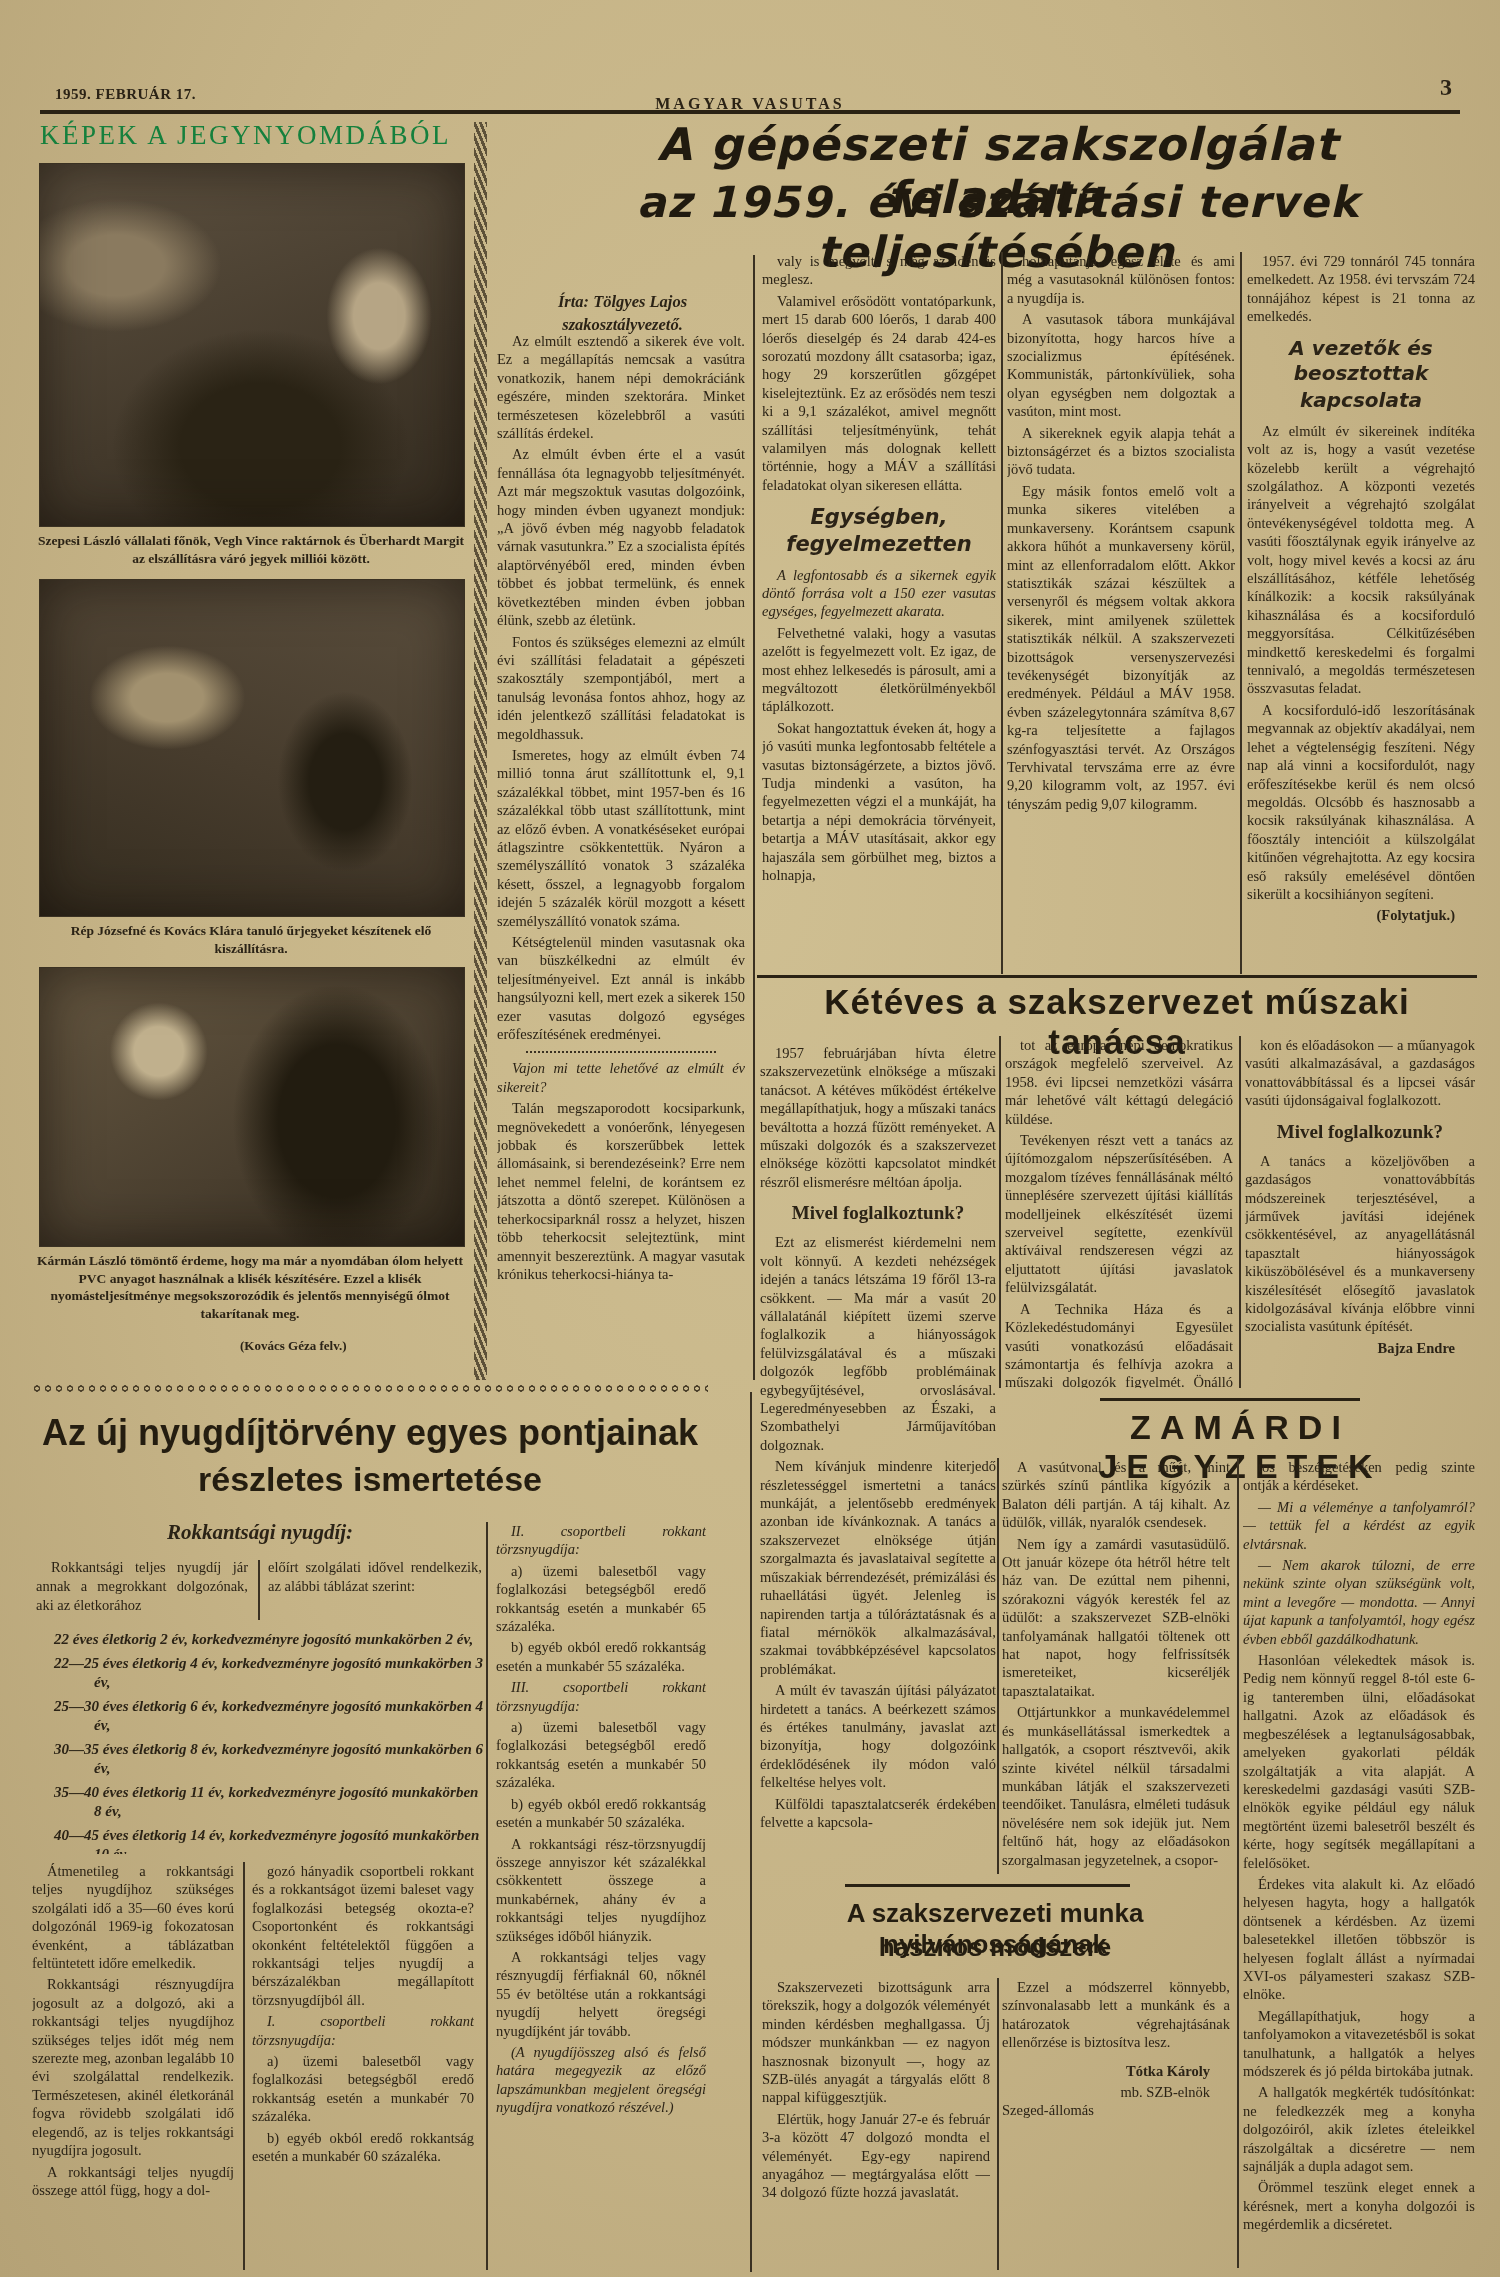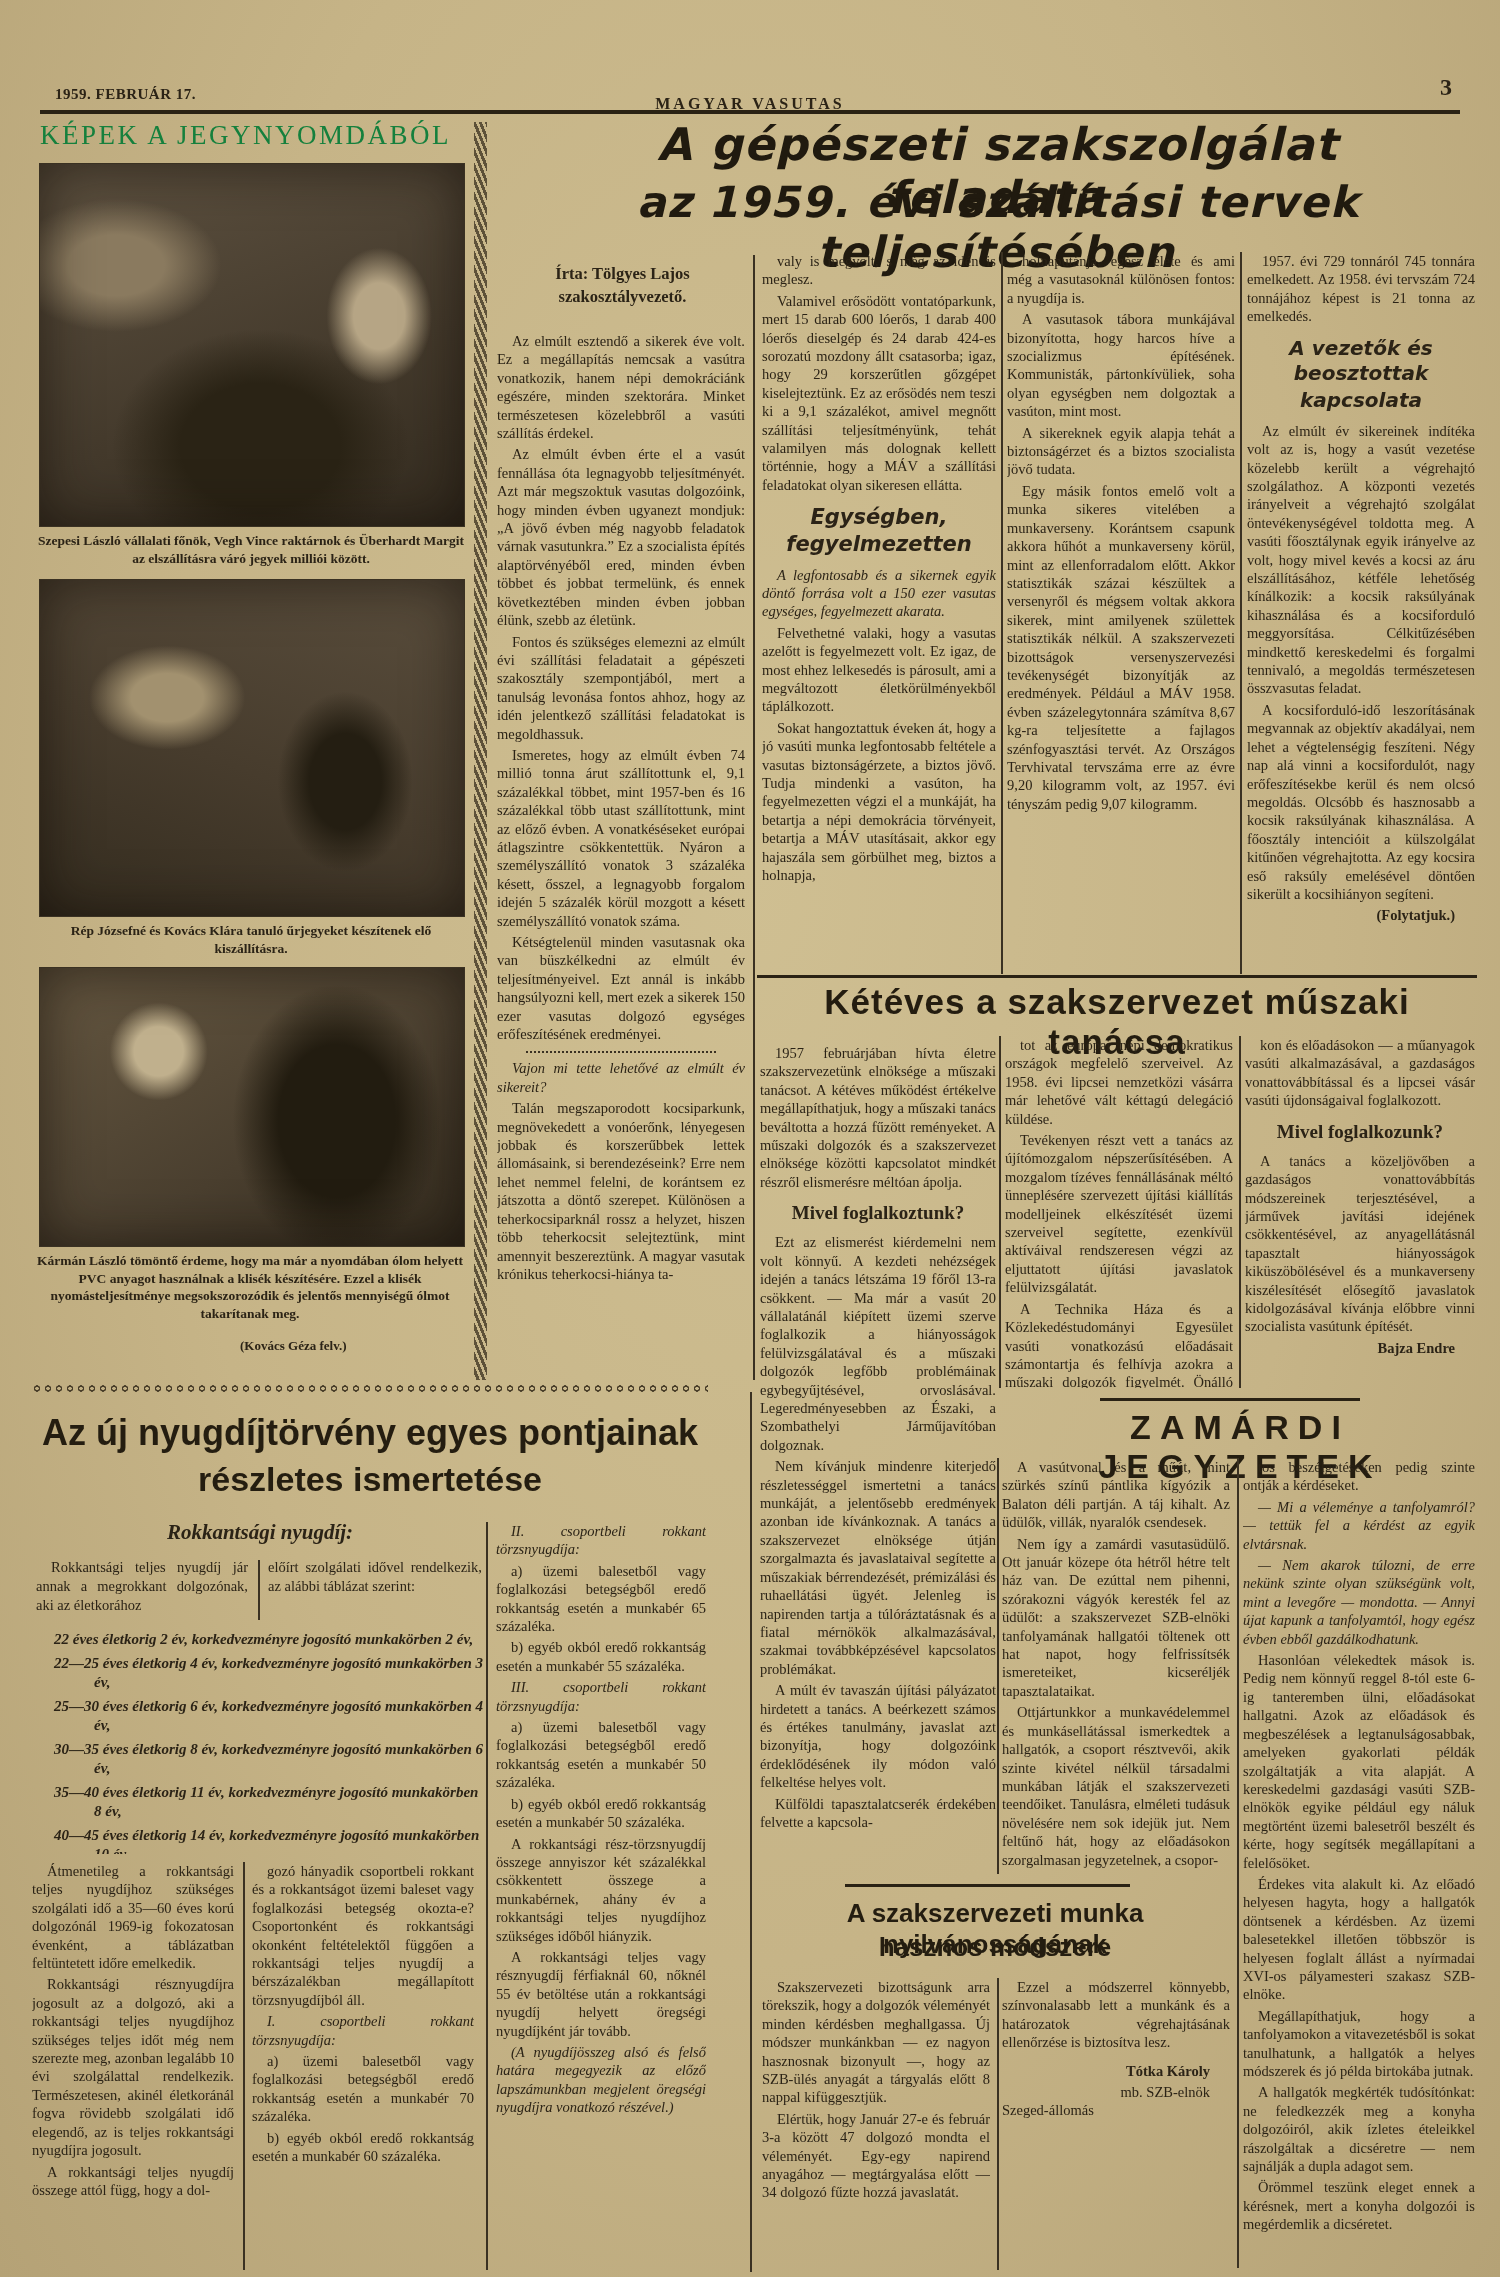--- a/index.html
+++ b/index.html
@@ -35,21 +35,21 @@
      radial-gradient(ellipse 130px 170px at 70% 55%, #221c10 0 45%, rgba(0,0,0,0) 80%),
      linear-gradient(150deg,#655741 0%,#4a3f2f 60%,#332b1e 100%);}
   .headline-main{position:absolute;font-family:"DejaVu Sans",sans-serif;font-weight:bold;font-style:italic;
      color:#201a0f;text-align:center;letter-spacing:1px;transform:skewX(-2deg);}
   .serif-head{position:absolute;font-family:Liberation Sans, sans-serif;font-weight:bold;color:#241d10;text-align:center;}
   .sans-head{position:absolute;font-family:"Liberation Sans",sans-serif;font-weight:bold;color:#241d10;text-align:center;}
   .subhead-script{font-family:"DejaVu Sans",sans-serif;font-weight:bold;font-style:italic;font-size:21px;
      text-align:center;text-indent:0 !important;margin:10px 0 8px 0 !important;}
   .subhead-serif{font-family:"Liberation Serif",serif;font-weight:bold;font-size:19px;
      text-align:center;text-indent:0 !important;margin:10px 0 8px 0 !important;}
-  .byline{position:absolute;font-weight:bold;font-size:16.5px;text-align:center;line-height:1.4;}
+  .byline{position:absolute;font-weight:bold;font-style:italic;font-size:16.5px;text-align:center;line-height:1.4;margin-top:28px;}
   .italic{font-style:italic;}
   .sig{font-weight:bold;text-align:right;padding-right:20px;}
   .pension-list p{font-style:italic;font-weight:bold;font-size:15px;line-height:1.3;
       margin:0 0 4px 0;padding-left:52px;text-indent:-40px !important;text-align:left;}
   .mini{font-size:14.5px;line-height:1.3;}
   .header-date{position:absolute;font-weight:bold;font-size:15px;letter-spacing:.5px;}
   .masthead{position:absolute;font-weight:bold;font-size:16px;letter-spacing:3px;text-align:center;}
   .pageno{position:absolute;font-weight:bold;font-size:24px;}
   .feature-title{position:absolute;font-size:27px;letter-spacing:2.5px;text-align:left;color:#15803d;}
   .credit{position:absolute;font-weight:bold;font-size:13px;text-align:left;}

